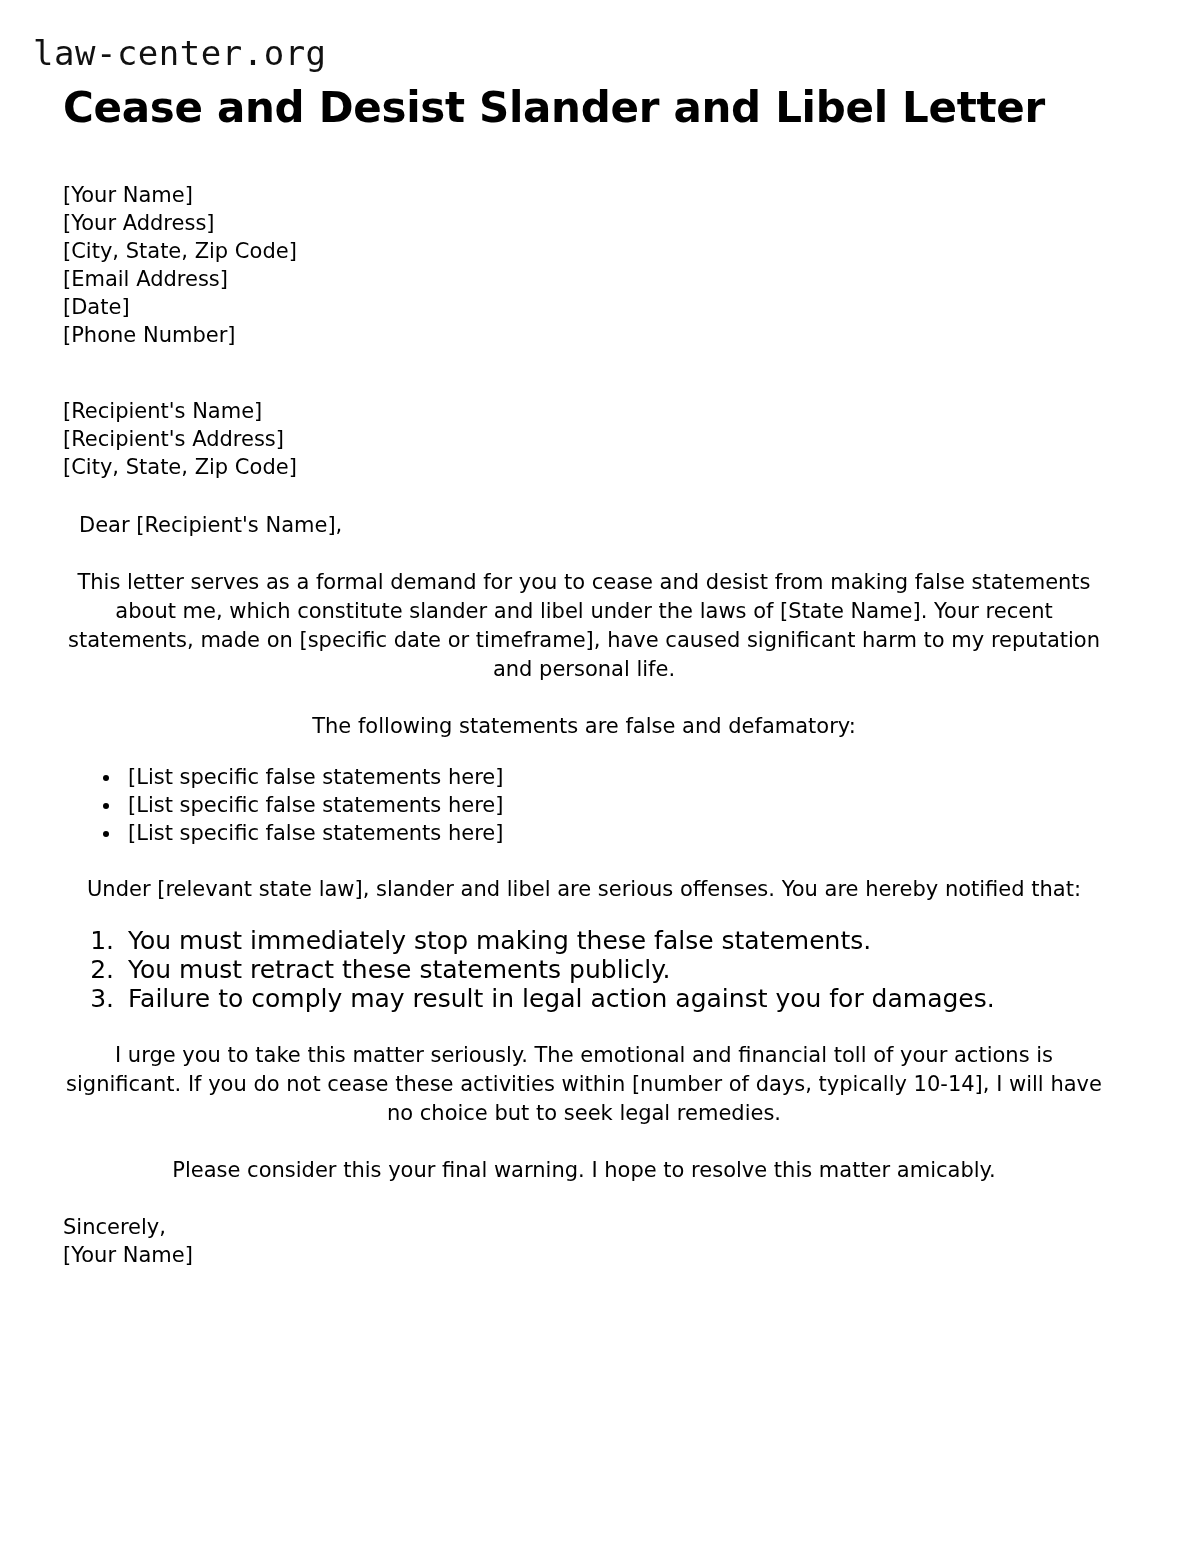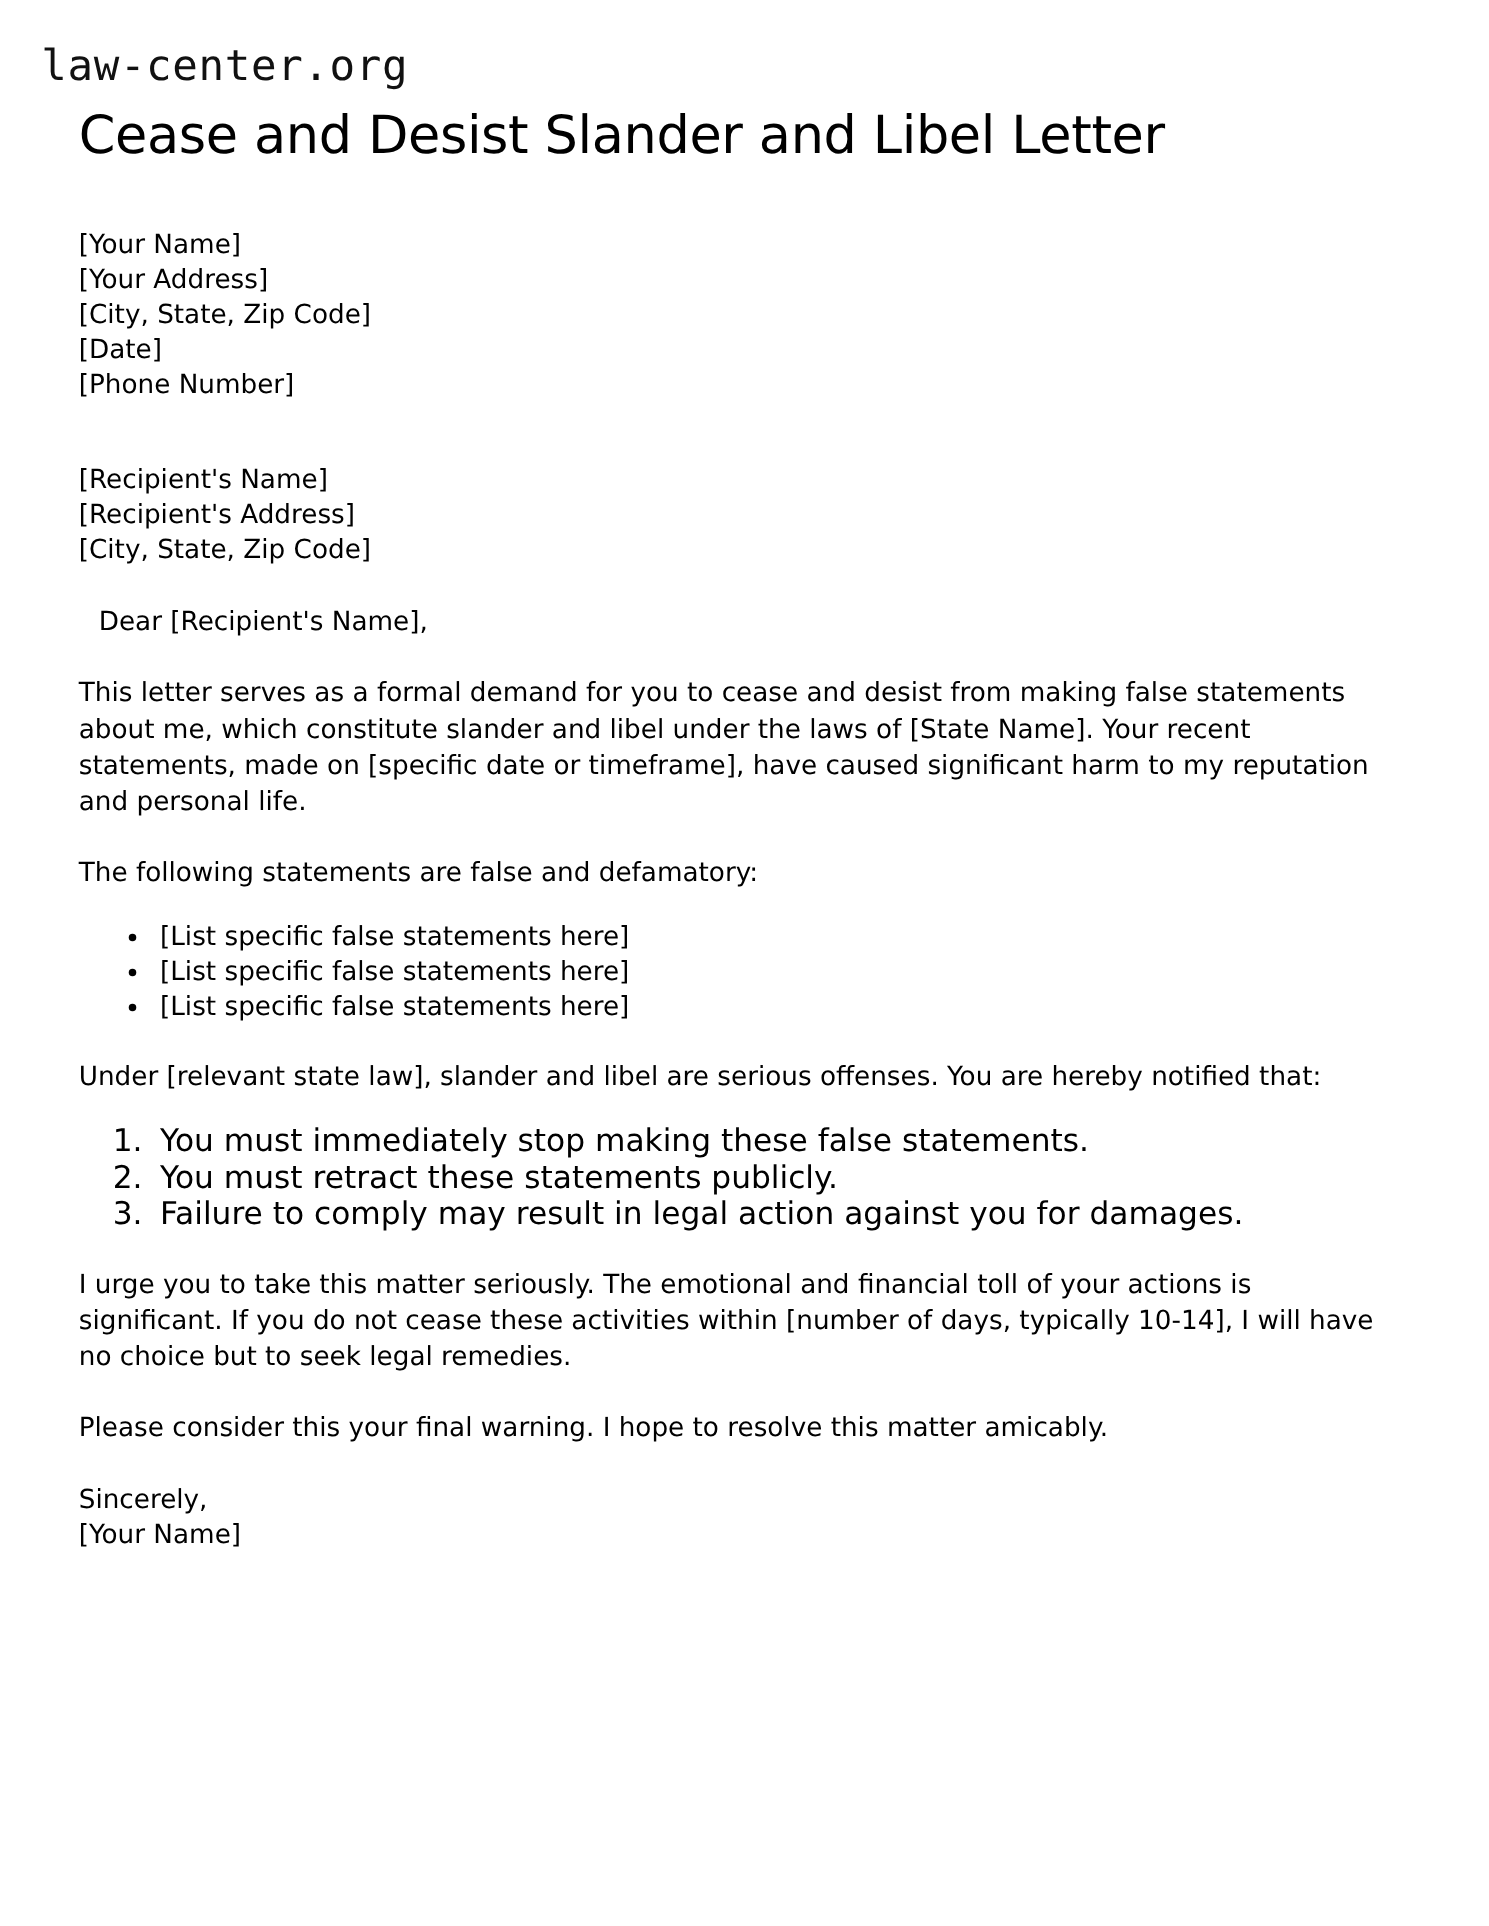--- a/index.html
+++ b/index.html
@@ -38,40 +38,40 @@
     position: absolute;
     left: 63px;
     top: 82px;
     width: 1042px;
   }
   h1.doc-title {
     margin: 0 0 0 0;
     font-family: "DejaVu Sans", sans-serif;
     font-size: 42px;
     line-height: 51px;
-    font-weight: normal;
+    font-weight: bold;
     letter-spacing: -0.3px;
     color: #000000;
   }
   .addr-block {
     margin-top: 48px;
     font-size: 21px;
     line-height: 28px;
   }
   .addr-block.second {
   }
   .addr-line {
     white-space: nowrap;
   }
   p.body-text {
     margin: 0;
     margin-top: 28px;
     font-size: 21px;
     line-height: 29px;
-    text-align: left;
+    text-align: center;
   }
   p.salutation {
     margin: 16px;
     margin-top: 30px;
     font-size: 21px;
     line-height: 29px;
   }
   ul.bullets {
     margin: 22px 0 0 0;
     padding-left: 59px;
@@ -108,20 +108,21 @@
   <div class="site-name">law-center.org</div>
 
   <div class="content">
 
     <h1 class="doc-title">Cease and Desist Slander and Libel Letter</h1>
 
     <div class="addr-block">
       <div class="addr-line">[Your Name]</div>
       <div class="addr-line">[Your Address]</div>
       <div class="addr-line">[City, State, Zip Code]</div>
+      <div class="addr-line">[Email Address]</div>
       <div class="addr-line">[Date]</div>
       <div class="addr-line">[Phone Number]</div>
     </div>
 
     <div class="addr-block second">
       <div class="addr-line">[Recipient's Name]</div>
       <div class="addr-line">[Recipient's Address]</div>
       <div class="addr-line">[City, State, Zip Code]</div>
     </div>
 

